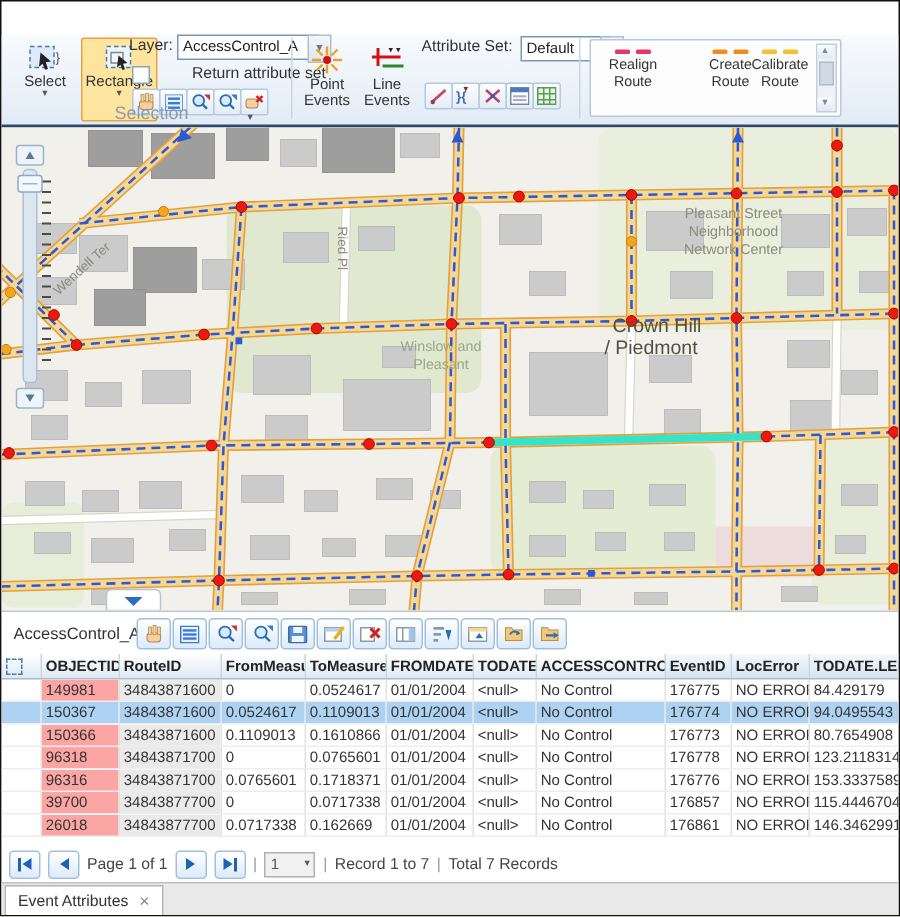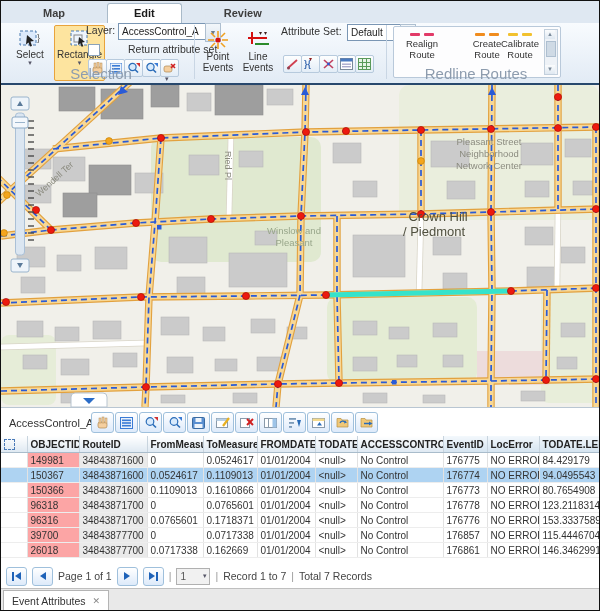--- a/index.html
+++ b/index.html
@@ -7,21 +7,21 @@
 
   
   .tabbar{position:absolute;left:0;top:0;width:100%;height:22px;background:#dfe8f2;border-bottom:1px solid #c2d0de;display:flex;align-items:flex-end;}
   .rtab{height:19px;line-height:19px;padding:0 26px;font-size:11px;font-weight:bold;color:#3d3d3d;margin-left:16px;border-radius:3px 3px 0 0;}
   .rtab.active{background:#fff;border:1px solid #a9bac9;border-bottom:none;color:#1a1a1a;}
 
   
   .ribbon{position:absolute;left:0;top:22px;width:100%;height:60px;background:linear-gradient(#f8fbfe,#e2ebf5);}
   .redge{position:absolute;left:0;top:82px;width:100%;height:2px;background:#28486d;}
   .gsep{position:absolute;top:2px;height:54px;width:1px;background:#c9d6e4;}
-  .glabel{position:absolute;bottom:1px;font-size:15px;color:#8d9cae;text-align:center;}
+  .glabel{position:absolute;bottom:1px;font-size:12px;color:#8d9cae;text-align:center;}
   .bigbtn{position:absolute;display:flex;flex-direction:column;align-items:center;justify-content:flex-start;font-size:10px;color:#333;text-align:center;border:1px solid transparent;border-radius:2px;padding-top:3px;line-height:11px;}
   .bigbtn.hl{background:#fde49f;border:1px solid #e8a33c;}
   .caret{font-size:7px;color:#556;line-height:6px;}
   .minibtn{position:absolute;width:17px;height:16px;border:1px solid #b7cadd;border-radius:2px;background:linear-gradient(#fdfefe,#e3edf7);display:flex;align-items:center;justify-content:center;}
   .ddbox{position:absolute;height:15px;background:#fff;border:1px solid #7a96b4;font-size:10px;color:#222;line-height:15px;padding:0 3px;overflow:hidden;white-space:nowrap;}
   .ddbtn{position:absolute;width:14px;height:17px;border:1px solid #aebfd0;background:linear-gradient(#f2f6fa,#dde6ef);color:#6b7b8b;font-size:7px;text-align:center;line-height:17px;}
   .rlabel{position:absolute;font-size:10.5px;color:#333;}
   .cbx{position:absolute;width:10px;height:10px;border:1px solid #8aa2ba;background:#fff;}
   .dashpair{display:flex;gap:4px;margin:4px 0 3px 0;}
   .dash{width:10px;height:3px;border-radius:1px;}
@@ -62,25 +62,20 @@
   .rfill{stroke:#f7d795;stroke-width:5.2;fill:none;}
   .rdash{stroke:#2a5bd7;stroke-width:1.7;fill:none;stroke-dasharray:6 4;}
   .wcase{stroke:#d9d5c8;stroke-width:6.4;fill:none;}
   .wfill{stroke:#ffffff;stroke-width:4.8;fill:none;}
 </style>
 </head>
 <body>
 
 <div class="app">
 
-  <div class="tabbar">
-    <div class="rtab">Map</div>
-    <div class="rtab active">Edit</div>
-    <div class="rtab">Review</div>
-  </div>
 
   <div class="ribbon">
 
     <div class="bigbtn" style="left:6px;top:2px;width:44px;height:51px;">
       <svg width="24" height="20">
         <rect x="2" y="2" width="16" height="14" fill="#dceafc" stroke="#4a7ab0" stroke-dasharray="3 2"></rect>
         <polygon points="9,6 16,12 12.5,12.5 14,17 12,17.5 10.5,13.5 8,15.5" fill="#222"></polygon>
         <text x="19" y="12" font-size="9" fill="#555">}</text>
       </svg>
       <span>Select</span>
@@ -235,21 +230,20 @@
           </div>
         <span>Calibrate</span>
         <span>Route</span>
       </div>
       <div class="sbar">
         <div class="sbtn" style="top:0;">▲</div>
         <div class="sthumb"></div>
         <div class="sbtn" style="bottom:0;">▼</div>
       </div>
     </div>
-    <div class="glabel" style="left:405px;width:140px;">Redline Routes</div>
   </div>
   <div class="redge"></div>
 
   <div class="map">
     <svg width="598" height="322" viewBox="0 0 598 322">
       <rect x="0" y="0" width="598" height="322" fill="#f1f0ea"></rect>
 
       <g>
         <rect x="150" y="52" width="170" height="125" rx="10" fill="#e0e9d0"></rect>
         <rect x="398" y="0" width="200" height="135" rx="10" fill="#eaeedd"></rect>

